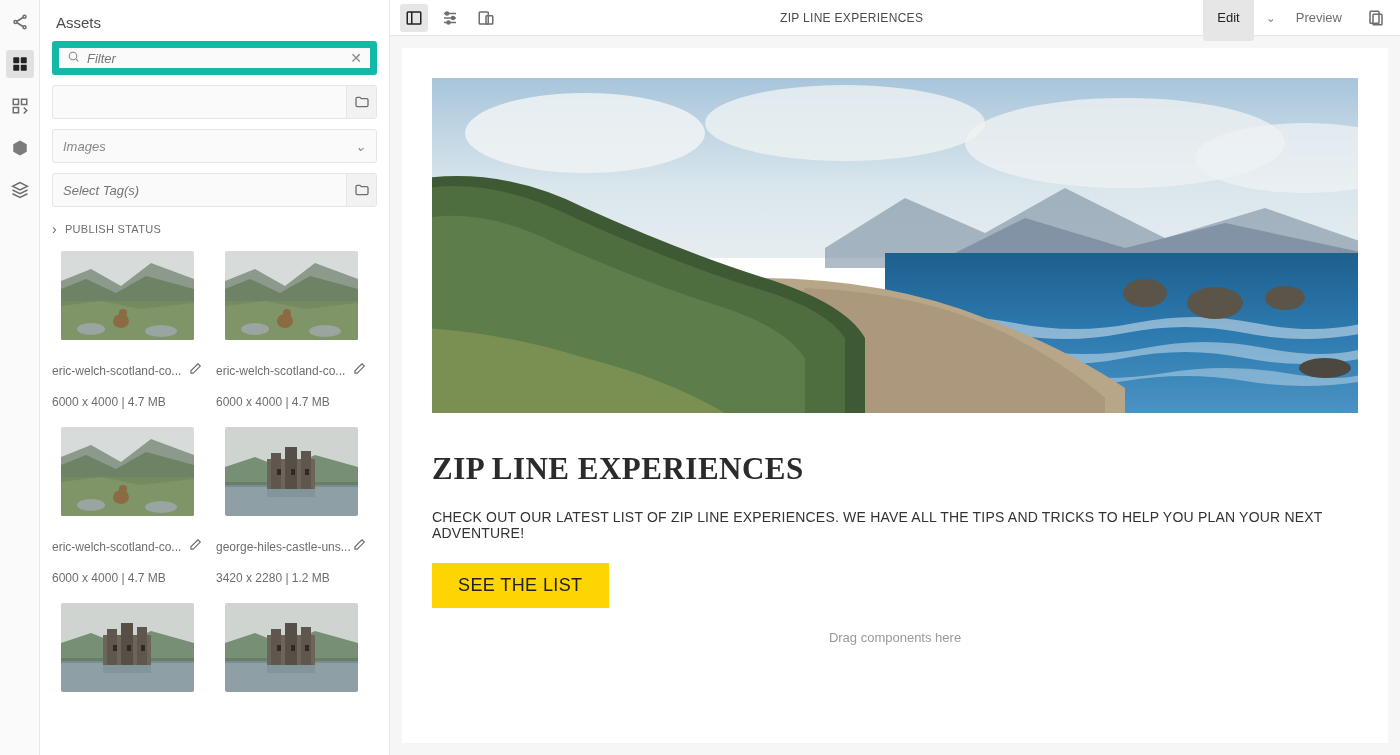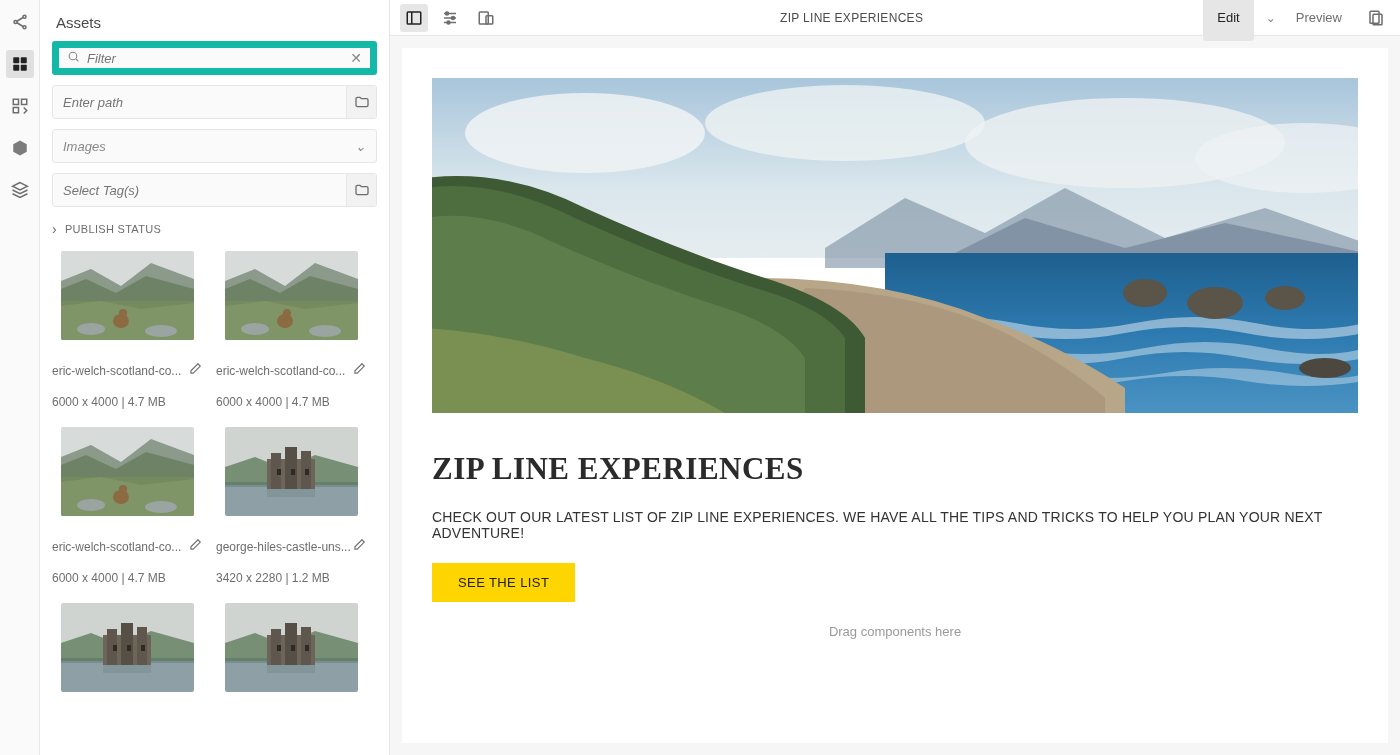--- a/index.html
+++ b/index.html
@@ -42,21 +42,21 @@
 .topbar-right { display: flex; align-items: center; gap: 12px; }
 .mode-btn { background: #e6e6e6; color: #222; padding: 16px 14px; border-radius: 3px; font-size: 13px; cursor: pointer; }
 .chev-down { color: #888; cursor: pointer; font-size: 12px; }
 .preview-link { color: #6e6e6e; font-size: 13px; cursor: pointer; padding: 0 8px; }
 .canvas-wrap { flex: 1; overflow: auto; padding: 12px; }
 .canvas { background: #fff; min-height: 100%; padding: 30px; }
 .hero { width: 100%; height: 335px; border-radius: 0; overflow: hidden; }
 .hero svg { display: block; width: 100%; height: 100%; }
 .page-heading { font-family: Georgia, 'Times New Roman', serif; font-size: 31px; color: #2b2b2b; margin-top: 38px; letter-spacing: 0.5px; }
 .page-sub { font-size: 14px; color: #333; margin-top: 22px; letter-spacing: 0.2px; }
-.cta { display: inline-block; margin-top: 22px; background: #ffd500; color: #202020; font-size: 13px; font-weight: 500; letter-spacing: 0.4px; padding: 12px 26px; cursor: pointer; text-align: center; }
+.cta { display: inline-block; margin-top: 22px; background: #ffd500; color: #202020; font-size: 18px; font-weight: 500; letter-spacing: 0.4px; padding: 12px 26px; cursor: pointer; text-align: center; }
 .dropzone { text-align: center; color: #9a9a9a; font-size: 13px; margin-top: 18px; padding: 4px; }
 .thumb-cow, .thumb-castle { width: 133px; height: 89px; }
 </style>
 </head>
 <body>
 
 <div class="app">
 
   <div class="rail">
     <div class="rail-item">
@@ -105,21 +105,20 @@
         <span class="search-ic">
           <svg width="13" height="13" viewBox="0 0 24 24" fill="none" stroke="currentColor" stroke-width="2">
               <circle cx="11" cy="11" r="7"></circle>
               <line x1="21" y1="21" x2="16.65" y2="16.65"></line>
             </svg>
         </span>
         <input placeholder="Filter" style="">
         <span class="clear-ic">✕</span>
       </div>
       <div class="input-row">
-        <input placeholder="Enter path" style="">
         <span class="row-ic">
           <svg width="16" height="16" viewBox="0 0 24 24" fill="none" stroke="currentColor" stroke-width="2">
               <path d="M3 7a2 2 0 012-2h4l2 2h8a2 2 0 012 2v8a2 2 0 01-2 2H5a2 2 0 01-2-2V7z"></path>
             </svg>
         </span>
       </div>
       <div class="select-row">
         <span>Images</span>
         <span class="chev">⌄</span>
       </div>

